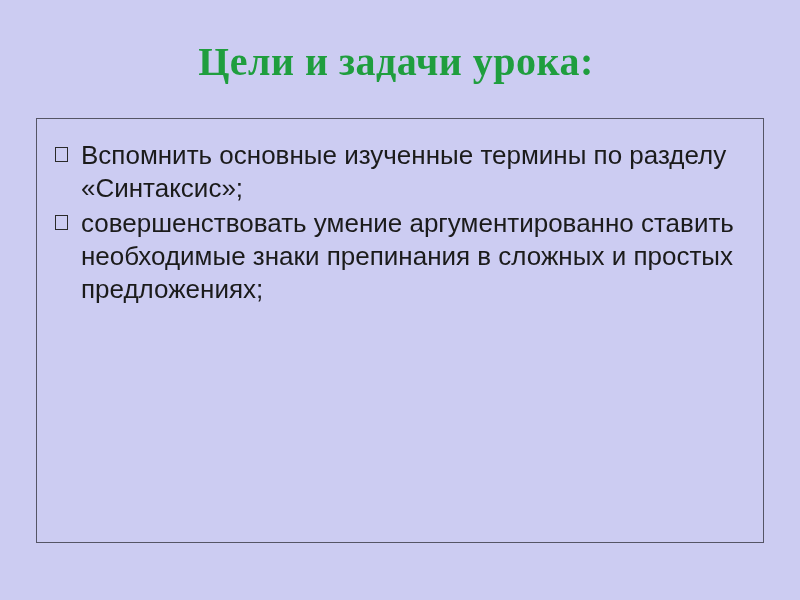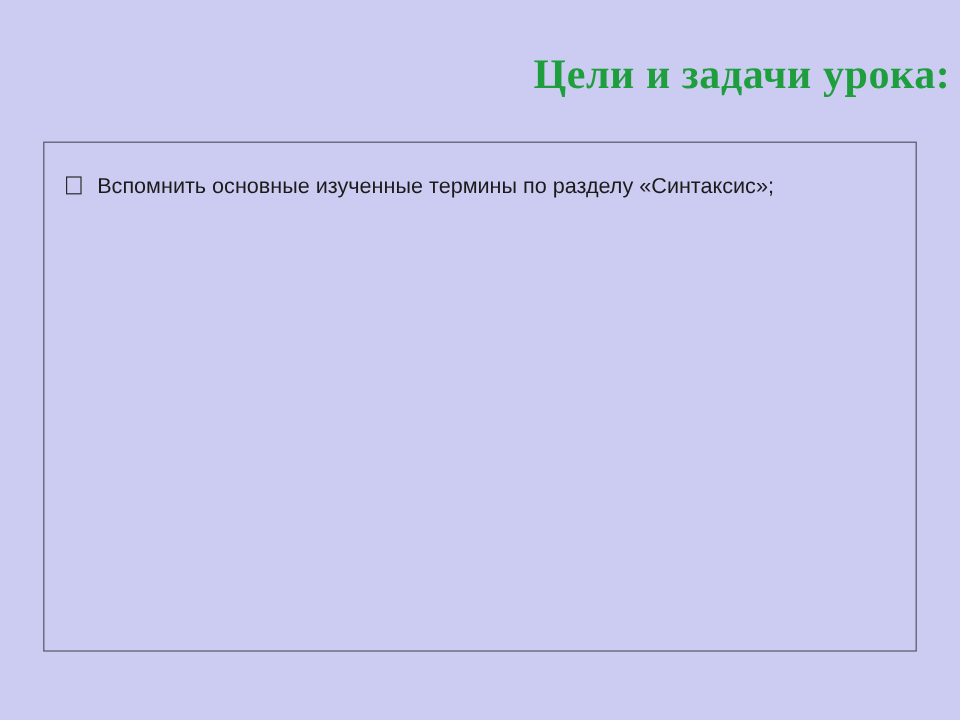--- a/index.html
+++ b/index.html
@@ -17,24 +17,24 @@
     position: relative;
     width: 800px;
     height: 600px;
     box-sizing: border-box;
   }
   .slide-title {
     position: absolute;
     left: 0;
     top: 38px;
     width: 792px;
-    text-align: right;
+    text-align: center;
     font-family: "Liberation Serif", serif;
     font-weight: bold;
-    font-size: 35px;
+    font-size: 40px;
     line-height: 48px;
     color: #1f9e3e;
     letter-spacing: 0.5px;
   }
   .content-box {
     position: absolute;
     left: 36px;
     top: 118px;
     width: 728px;
     height: 425px;
@@ -43,21 +43,21 @@
     padding: 20px 22px 10px 16px;
   }
   ul.bullets {
     list-style: none;
     margin: 0;
     padding: 0;
   }
   ul.bullets > li {
     position: relative;
     padding-left: 28px;
-    font-size: 18px;
+    font-size: 26px;
     line-height: 33px;
     color: #1b1b1b;
     margin-bottom: 2px;
     text-align: left;
   }
   ul.bullets > li .marker {
     position: absolute;
     left: 2px;
     top: 0;
     font-size: 23px;
@@ -81,16 +81,20 @@
 <div class="slide">
 
   <div class="slide-title">Цели и задачи урока:</div>
 
   <div class="content-box">
     <ul class="bullets">
       <li>
         <span class="marker"><span class="marker-box"></span></span>
         <span> Вспомнить основные изученные термины по разделу «Синтаксис»;</span>
       </li>
+      <li>
+        <span class="marker"><span class="marker-box"></span></span>
+        <span>совершенствовать умение аргументированно ставить необходимые знаки препинания  в сложных и простых предложениях;</span>
+      </li>
     </ul>
   </div>
 
 </div>
 
 </body></html>

